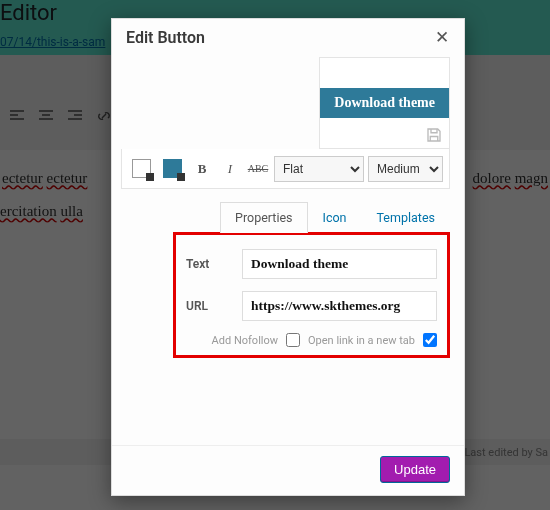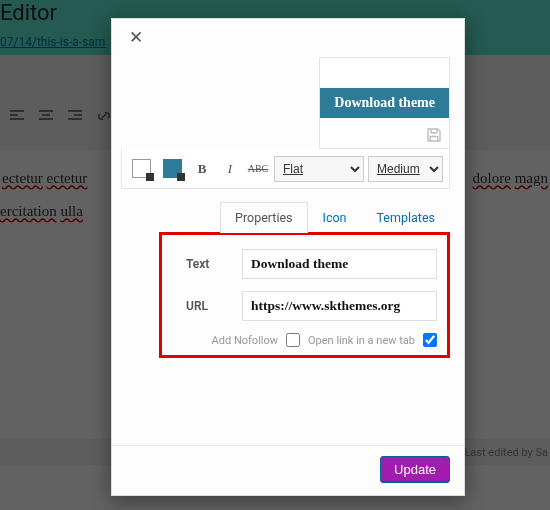--- a/index.html
+++ b/index.html
@@ -122,21 +122,21 @@
   .swatch-wrap { position:relative; width:19px; height:19px; margin:0 4px; }
   .swatch-accent { position:absolute; right:-3px; bottom:-3px; width:8px; height:8px; background:#333; }
   .styletool {
     width: 24px; height: 24px;
     display:flex; align-items:center; justify-content:center;
     color:#555; font-family: Georgia, serif;
     cursor:pointer;
   }
   .sel {
     height: 26px; border: 1px solid #ccc; background:#f7f7f7;
-    font-size: 12px; padding: 0 4px; color:#333;text-decoration:underline;
+    font-size: 12px; padding: 0 4px; color:#333;
   }
   .sel.style { flex:1; min-width:90px; }
   .sel.size { width: 75px; }
 
   .tabs {
     margin-top: 12px;
     display: flex;
     border-bottom: 1px solid #ddd;
     font-size: 12.5px;
   }
@@ -150,21 +150,21 @@
   .tab.active {
     color: #555;
     background: #fdfdfd;
     border-color: #ddd;
     border-bottom: 1px solid #fdfdfd;
   }
 
   .form-area {
     border: 3px solid #e30000;
     margin-top: -1px;
-    padding: 14px 10px 8px 24px;
+    padding: 14px 10px 8px 10px;
   }
   .frow {
     display: flex; align-items: center; margin-bottom: 12px;
   }
   .flabel {
     width: 56px; font-size: 12px; color: #555; font-weight:600;
   }
   .finput {
     flex: 1; height: 30px; border: 1px solid #ddd;
     padding: 0 8px;
@@ -244,20 +244,21 @@
   </div>
   <div class="bg-foot">
     <span>am. Last edited by Sa</span>
   </div>
 </div>
 
 <div class="overlay-dim"></div>
 
 <div class="modal">
   <div class="modal-head">
+    <div class="modal-title">Edit Button</div>
     <div class="modal-close">✕</div>
   </div>
 
   <div class="modal-body">
 
     <div class="preview-box">
       <div class="preview-btn">Download theme</div>
       <div class="save-icon">
         <svg width="18" height="18" viewBox="0 0 24 24" fill="none" stroke="#bbb" stroke-width="1.8">
           <path d="M4 4h13l3 3v13H4z"></path>

